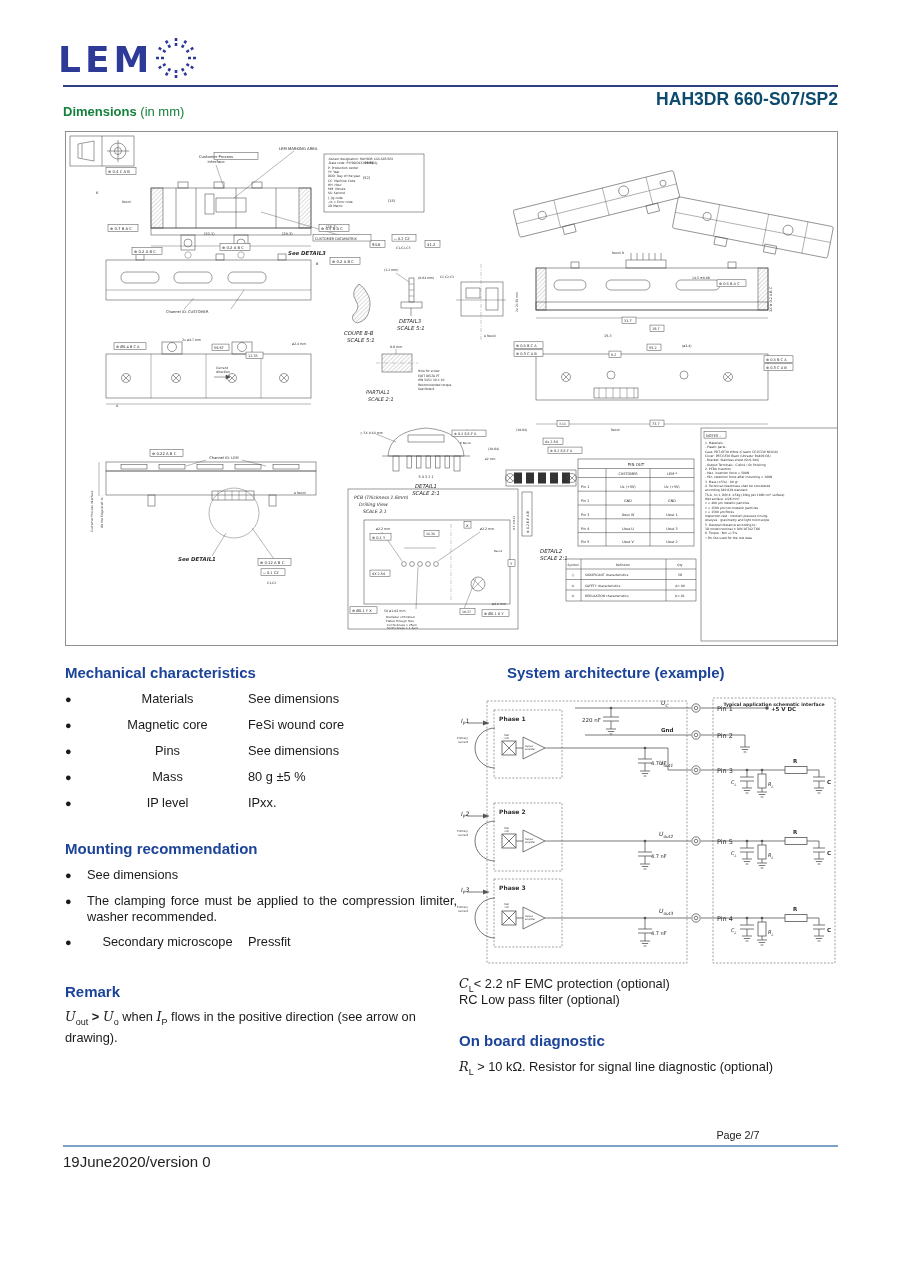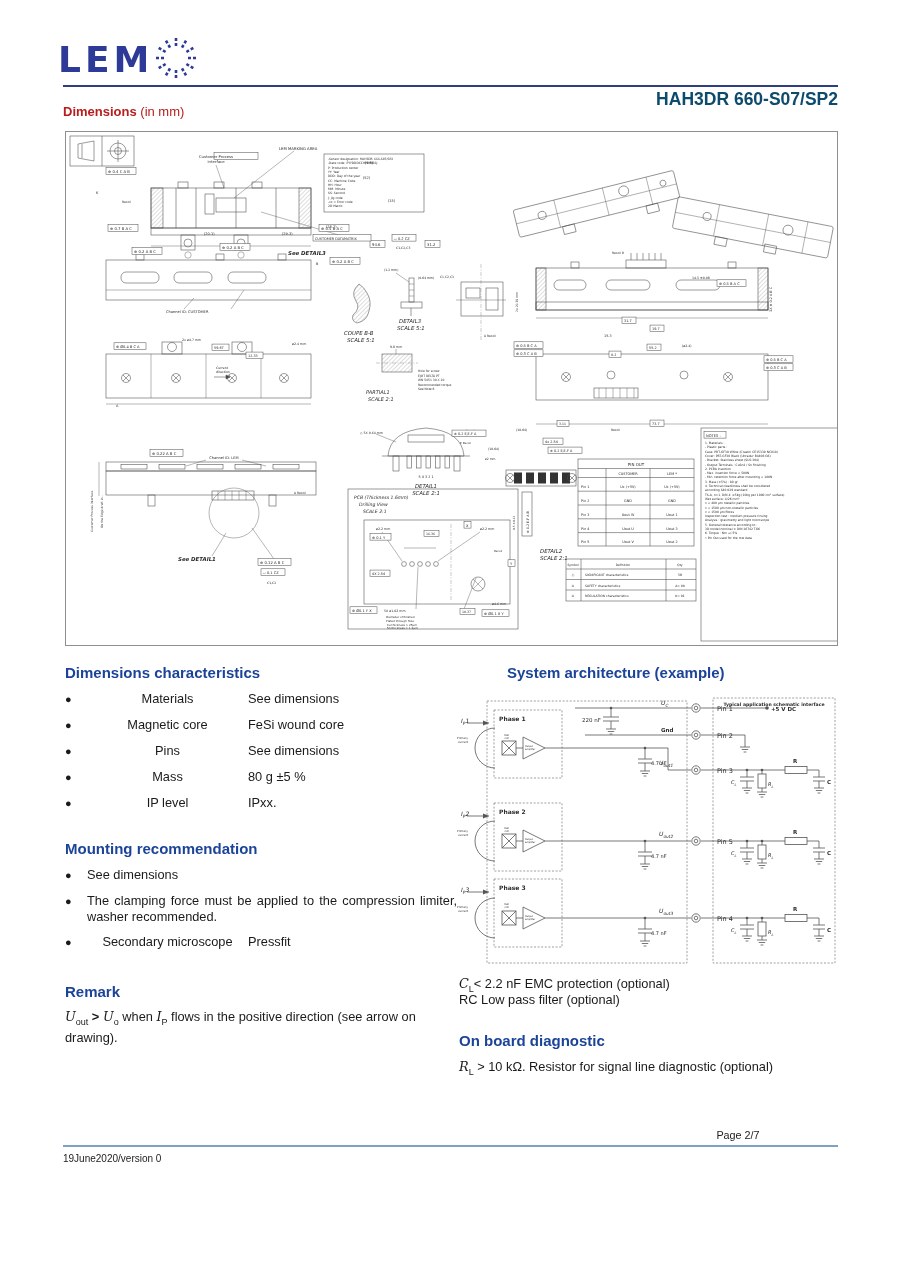--- a/index.html
+++ b/index.html
@@ -1,20 +1,20 @@
 <!DOCTYPE html>
 <html><head>
 <meta charset="utf-8">
 <style>
   html,body{margin:0;padding:0;background:#ffffff;}
   body{width:900px;height:1273px;position:relative;font-family:"Liberation Sans",sans-serif;color:#1a1a1a;overflow:hidden;}
   .abs{position:absolute;}
   .sec-head{font-size:15px;font-weight:bold;color:#1b4399;}
   .title{font-size:17.5px;font-weight:bold;color:#0c4a6e;text-align:right;}
-  .dims-label{font-size:13px;font-weight:bold;color:#b91c1c;}
+  .dims-label{font-size:13px;font-weight:bold;color:#15803d;}
   .dims-label .light{font-weight:normal;}
   .body-text{font-size:12.8px;line-height:16.5px;}
   .hdr-rule{background:#2f3e7f;height:2px;}
   .ftr-rule{background:#7da2c6;height:2px;}
   .ftr-txt{font-size:10.8px;color:#222;}
   .blist .brow{display:flex;margin-bottom:9.5px;font-size:12.8px;line-height:15.5px;}
   .blist .dot{width:22px;flex:0 0 22px;font-size:11px;padding-top:1px;}
   .blist .lbl{width:161px;flex:0 0 161px;text-align:center;}
   .blist .val{flex:1;}
   .blist .wide{flex:1;text-align:justify;}
@@ -542,21 +542,21 @@
         <text x="320" y="497.4" font-size="2.8">-Sn thickness = 1-2μm</text>
         <rect x="394" y="476.36" width="15" height="6.08" class="lblbox"></rect>
         <text x="396" y="481" font-size="3.2">10.37</text>
         <text x="426" y="473" font-size="3.2">ø4.6 mm</text>
         <rect x="416" y="477.78" width="27" height="6.84" class="lblbox"></rect>
         <text x="418" y="483" font-size="3.6">⊕ Ø0.1 X Y</text>
       </g>
 </svg>
 </div>
 
-<div class="abs sec-head" style="left:65px;top:664px;">Dimensions characteristics</div>
+<div class="abs sec-head" style="left:65px;top:664px;">Mechanical characteristics</div>
 <div class="abs blist" style="left:65px;top:691px;width:390px;">
   <div class="brow">
       <span class="dot">●</span>
       <span class="lbl">Materials</span>
       <span class="val">See dimensions</span>
     </div>
   <div class="brow">
       <span class="dot">●</span>
       <span class="lbl">Magnetic core</span>
       <span class="val">FeSi wound core</span>
@@ -827,13 +827,13 @@
 </div>
 <div class="abs body-text" style="left:459px;top:992px;width:380px;">RC Low pass filter (optional)</div>
 
 <div class="abs sec-head" style="left:459px;top:1032px;">On board diagnostic</div>
 <div class="abs body-text" style="left:459px;top:1059px;width:380px;">
   <span class="mv">R</span><sub>L</sub><span> &gt; 10 kΩ. Resistor for signal line diagnostic (optional)</span>
 </div>
 
 <div class="abs ftr-txt" style="left:669px;top:1129px;width:138px;text-align:center;">Page 2/7</div>
 <div class="abs ftr-rule" style="left:63px;top:1145px;width:775px;"></div>
-<div class="abs ftr-txt" style="left:63px;top:1153px;font-size:10px;">19June2020/version 0</div>
+<div class="abs ftr-txt" style="left:63px;top:1153px;font-size:15px;">19June2020/version 0</div>
 
 </body></html>

